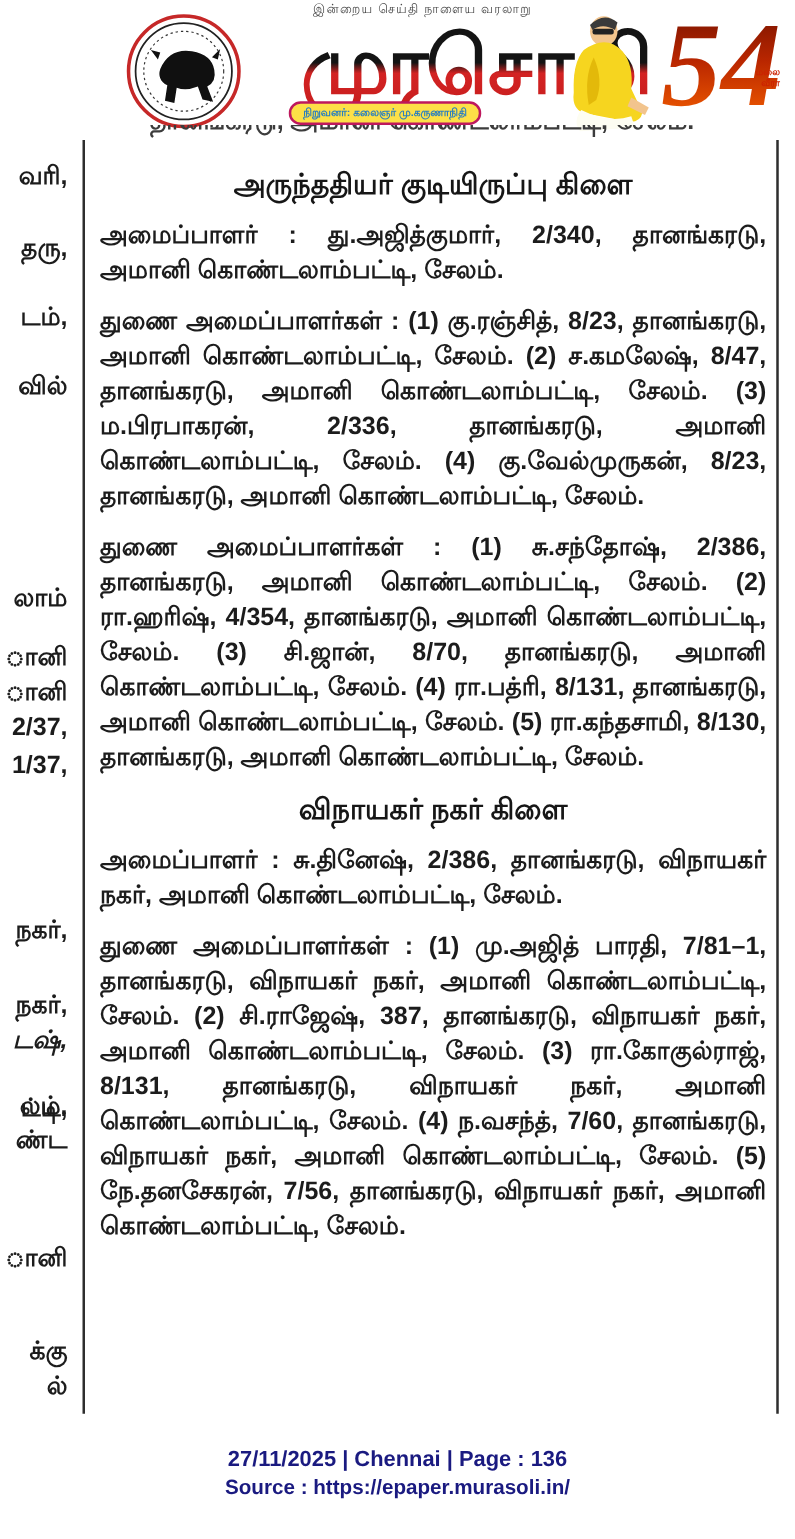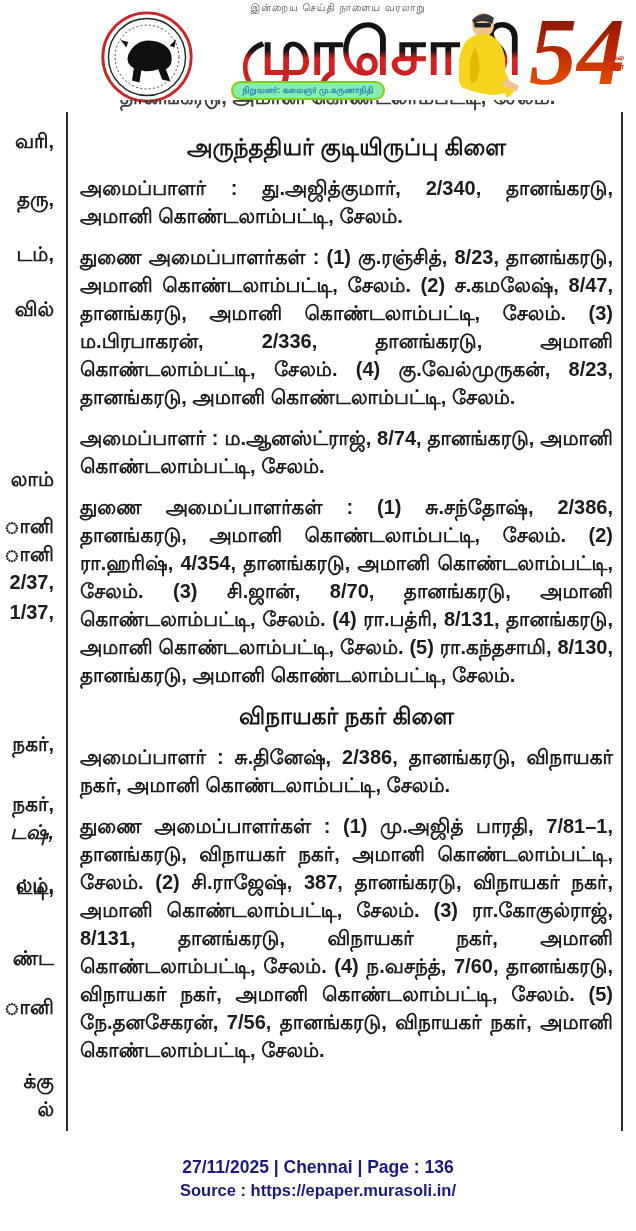--- a/index.html
+++ b/index.html
@@ -9,21 +9,21 @@
   
   .tagline{position:absolute;left:168px;top:2px;width:340px;text-align:center;
            font-size:10px;letter-spacing:1px;color:#4a4a4a;}
   .logo-wrap{position:absolute;left:100px;top:10px;width:94px;height:94px;}
   .masthead{position:absolute;left:208px;top:6px;width:345px;height:94px;
             font-size:64px;font-weight:900;text-align:center;line-height:92px;
             letter-spacing:-2px;
             background:linear-gradient(180deg,#141414 0%,#141414 47%,#d32323 56%,#c11b1b 100%);
             -webkit-background-clip:text;background-clip:text;color:transparent;}
   .founder-pill{position:absolute;left:231px;top:81px;width:150px;height:15px;
-            border:2px solid #84cc16;border-radius:10px;background:#86efac;
+            border:2px solid #be185d;border-radius:10px;background:#fde047;
             font-size:8.5px;line-height:15px;text-align:center;color:#2a7fc0;font-weight:bold;
             white-space:nowrap;overflow:hidden;}
   .portrait{position:absolute;left:449px;top:8px;width:86px;height:100px;}
   .seventyfive{position:absolute;left:518px;top:0px;width:118px;height:108px;
             font-family:"Liberation Serif","DejaVu Serif",serif;
             font-size:96px;font-style:italic;font-weight:bold;line-height:104px;text-align:center;
             background:linear-gradient(180deg,#6e1000 0%,#b92600 45%,#ff6a00 100%);
             -webkit-background-clip:text;background-clip:text;color:transparent;}
   .sf-badge{position:absolute;left:588px;top:53px;width:36px;height:28px;
             font-size:7.5px;line-height:9px;color:#cc2200;font-weight:bold;text-align:right;}
@@ -105,36 +105,35 @@
       <span class="lfrag" style="top: 468px;">லாம்</span>
       <span class="lfrag" style="top: 515px;">ானி</span>
       <span class="lfrag" style="top: 543px;">ானி</span>
       <span class="lfrag" style="top: 571px;">2/37,</span>
       <span class="lfrag" style="top: 601px;">1/37,</span>
       <span class="lfrag" style="top: 733px;">நகர்,</span>
       <span class="lfrag" style="top: 793px;">நகர்,</span>
       <span class="lfrag" style="top: 821px; font-style: italic;">டஷ்,</span>
       <span class="lfrag" style="top: 850px; margin-top: 24px;">லம்.</span>
       <span class="lfrag" style="top: 876px;">ட்டி,</span>
-      <span class="lfrag" style="top: 947px; text-align: center;">ண்ட</span>
+      <span class="lfrag" style="top: 901px; text-align: center;">ண்ட</span>
       <span class="lfrag" style="top: 996px;">ானி</span>
       <span class="lfrag" style="top: 1070px;">க்கு</span>
       <span class="lfrag" style="top: 1098px;">ல்</span>
     </div>
 
   <div class="main-col">
 
     <div class="section">
       <h2 class="sec-h">அருந்ததியர் குடியிருப்பு கிளை</h2>
       <p class="para"><b class="lbl">அமைப்பாளர்</b><span> : து.அஜித்குமார், 2/340, தானங்கரடு, அமானி கொண்டலாம்பட்டி, சேலம்.</span></p>
       <p class="para"><b class="lbl">துணை அமைப்பாளர்கள்</b><span> : (1) கு.ரஞ்சித், 8/23, தானங்கரடு, அமானி கொண்டலாம்பட்டி, சேலம். (2) ச.கமலேஷ், 8/47, தானங்கரடு, அமானி கொண்டலாம்பட்டி, சேலம். (3) ம.பிரபாகரன், 2/336, தானங்கரடு, அமானி கொண்டலாம்பட்டி, சேலம். (4) கு.வேல்முருகன், 8/23, தானங்கரடு, அமானி கொண்டலாம்பட்டி, சேலம்.</span></p>
     </div>
 
     <div class="section">
-      <p class="para"><b class="lbl">அமைப்பாளர்</b><span> : ம.ஆனஸ்ட்ராஜ், 8/74, தானங்கரடு, அமானி கொண்டலாம்பட்டி, சேலம்.</span></p>
       <p class="para"><b class="lbl">துணை அமைப்பாளர்கள்</b><span> : (1) சு.சந்தோஷ், 2/386, தானங்கரடு, அமானி கொண்டலாம்பட்டி, சேலம். (2) ரா.ஹரிஷ், 4/354, தானங்கரடு, அமானி கொண்டலாம்பட்டி, சேலம். (3) சி.ஜான், 8/70, தானங்கரடு, அமானி கொண்டலாம்பட்டி, சேலம். (4) ரா.பத்ரி, 8/131, தானங்கரடு, அமானி கொண்டலாம்பட்டி, சேலம். (5) ரா.கந்தசாமி, 8/130, தானங்கரடு, அமானி கொண்டலாம்பட்டி, சேலம்.</span></p>
     </div>
 
     <div class="section">
       <h2 class="sec-h">விநாயகர் நகர் கிளை</h2>
       <p class="para"><b class="lbl">அமைப்பாளர்</b><span> : சு.தினேஷ், 2/386, தானங்கரடு, விநாயகர் நகர், அமானி கொண்டலாம்பட்டி, சேலம்.</span></p>
       <p class="para"><b class="lbl">துணை அமைப்பாளர்கள்</b><span> : (1) மு.அஜித் பாரதி, 7/81–1, தானங்கரடு, விநாயகர் நகர், அமானி கொண்டலாம்பட்டி, சேலம். (2) சி.ராஜேஷ், 387, தானங்கரடு, விநாயகர் நகர், அமானி கொண்டலாம்பட்டி, சேலம். (3) ரா.கோகுல்ராஜ், 8/131, தானங்கரடு, விநாயகர் நகர், அமானி கொண்டலாம்பட்டி, சேலம். (4) ந.வசந்த், 7/60, தானங்கரடு, விநாயகர் நகர், அமானி கொண்டலாம்பட்டி, சேலம். (5) நே.தனசேகரன், 7/56, தானங்கரடு, விநாயகர் நகர், அமானி கொண்டலாம்பட்டி, சேலம்.</span></p>
     </div>
 
   </div>

